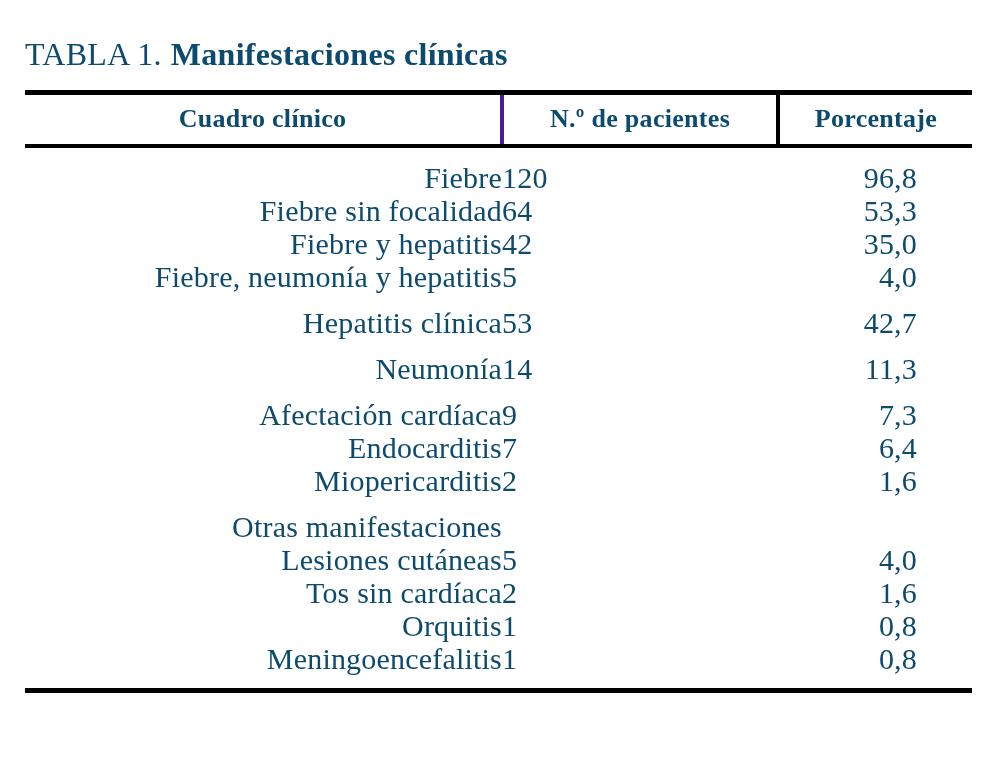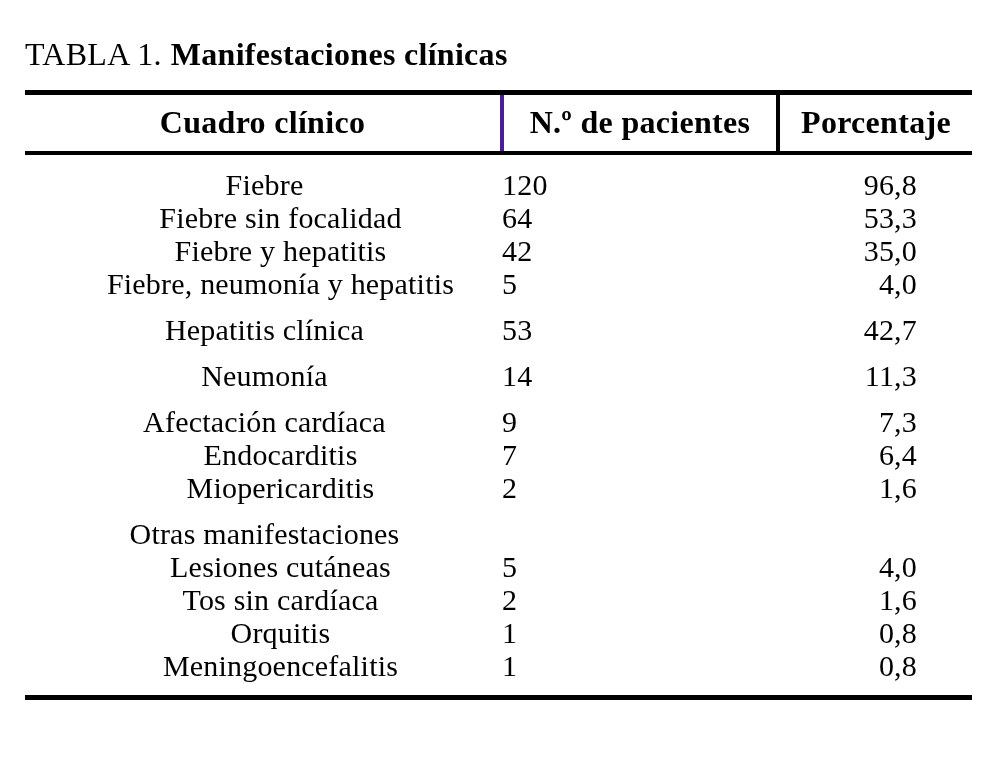--- a/index.html
+++ b/index.html
@@ -5,21 +5,21 @@
   html, body {
     margin: 0;
     padding: 0;
     background: #ffffff;
   }
   .page {
     position: relative;
     width: 990px;
     height: 761px;
     background: #ffffff;
-    color: #000000;
+    color: #0c4a6e;
     font-family: "Liberation Serif", "DejaVu Serif", serif;
     overflow: hidden;
   }
   .title {
     position: absolute;
     left: 25px;
     top: 36px;
     font-size: 32px;
     line-height: 36px;
     white-space: nowrap;
@@ -39,41 +39,41 @@
     width: 947px;
     border-collapse: collapse;
     table-layout: fixed;
     border-top: 5px solid #000;
     border-bottom: 5px solid #000;
   }
   col.c1 { width: 477px; }
   col.c2 { width: 276px; }
   col.c3 { width: 194px; }
   thead th {
-    font-size: 32px;
+    font-size: 26px;
     font-weight: 700;
     text-align: center;
     padding: 9px 0 10px 0;
     border-bottom: 4px solid #000;
     letter-spacing: 0.3px;
   }
   thead th.mid {
     border-left: 4px solid #4c1d95;
     border-right: 4px solid #000;
   }
   tbody td {
     font-size: 30px;
     line-height: 33px;
     padding: 0;
     vertical-align: baseline;
     letter-spacing: 0.2px;
   }
   tbody tr.group-start td { padding-top: 13px; }
   tbody tr:last-child td { padding-bottom: 13px; }
-  td.label { text-align: center; padding-left: 2px; }
+  td.label { text-align: right; padding-left: 2px; }
   td.label.indent { padding-left: 34px; }
   td.patients { text-align: left; padding-right: 108px; }
   td.percent { text-align: right; padding-right: 55px; }
 </style>
 </head>
 <body>
 
 <div class="page">
 
   <div class="title">

